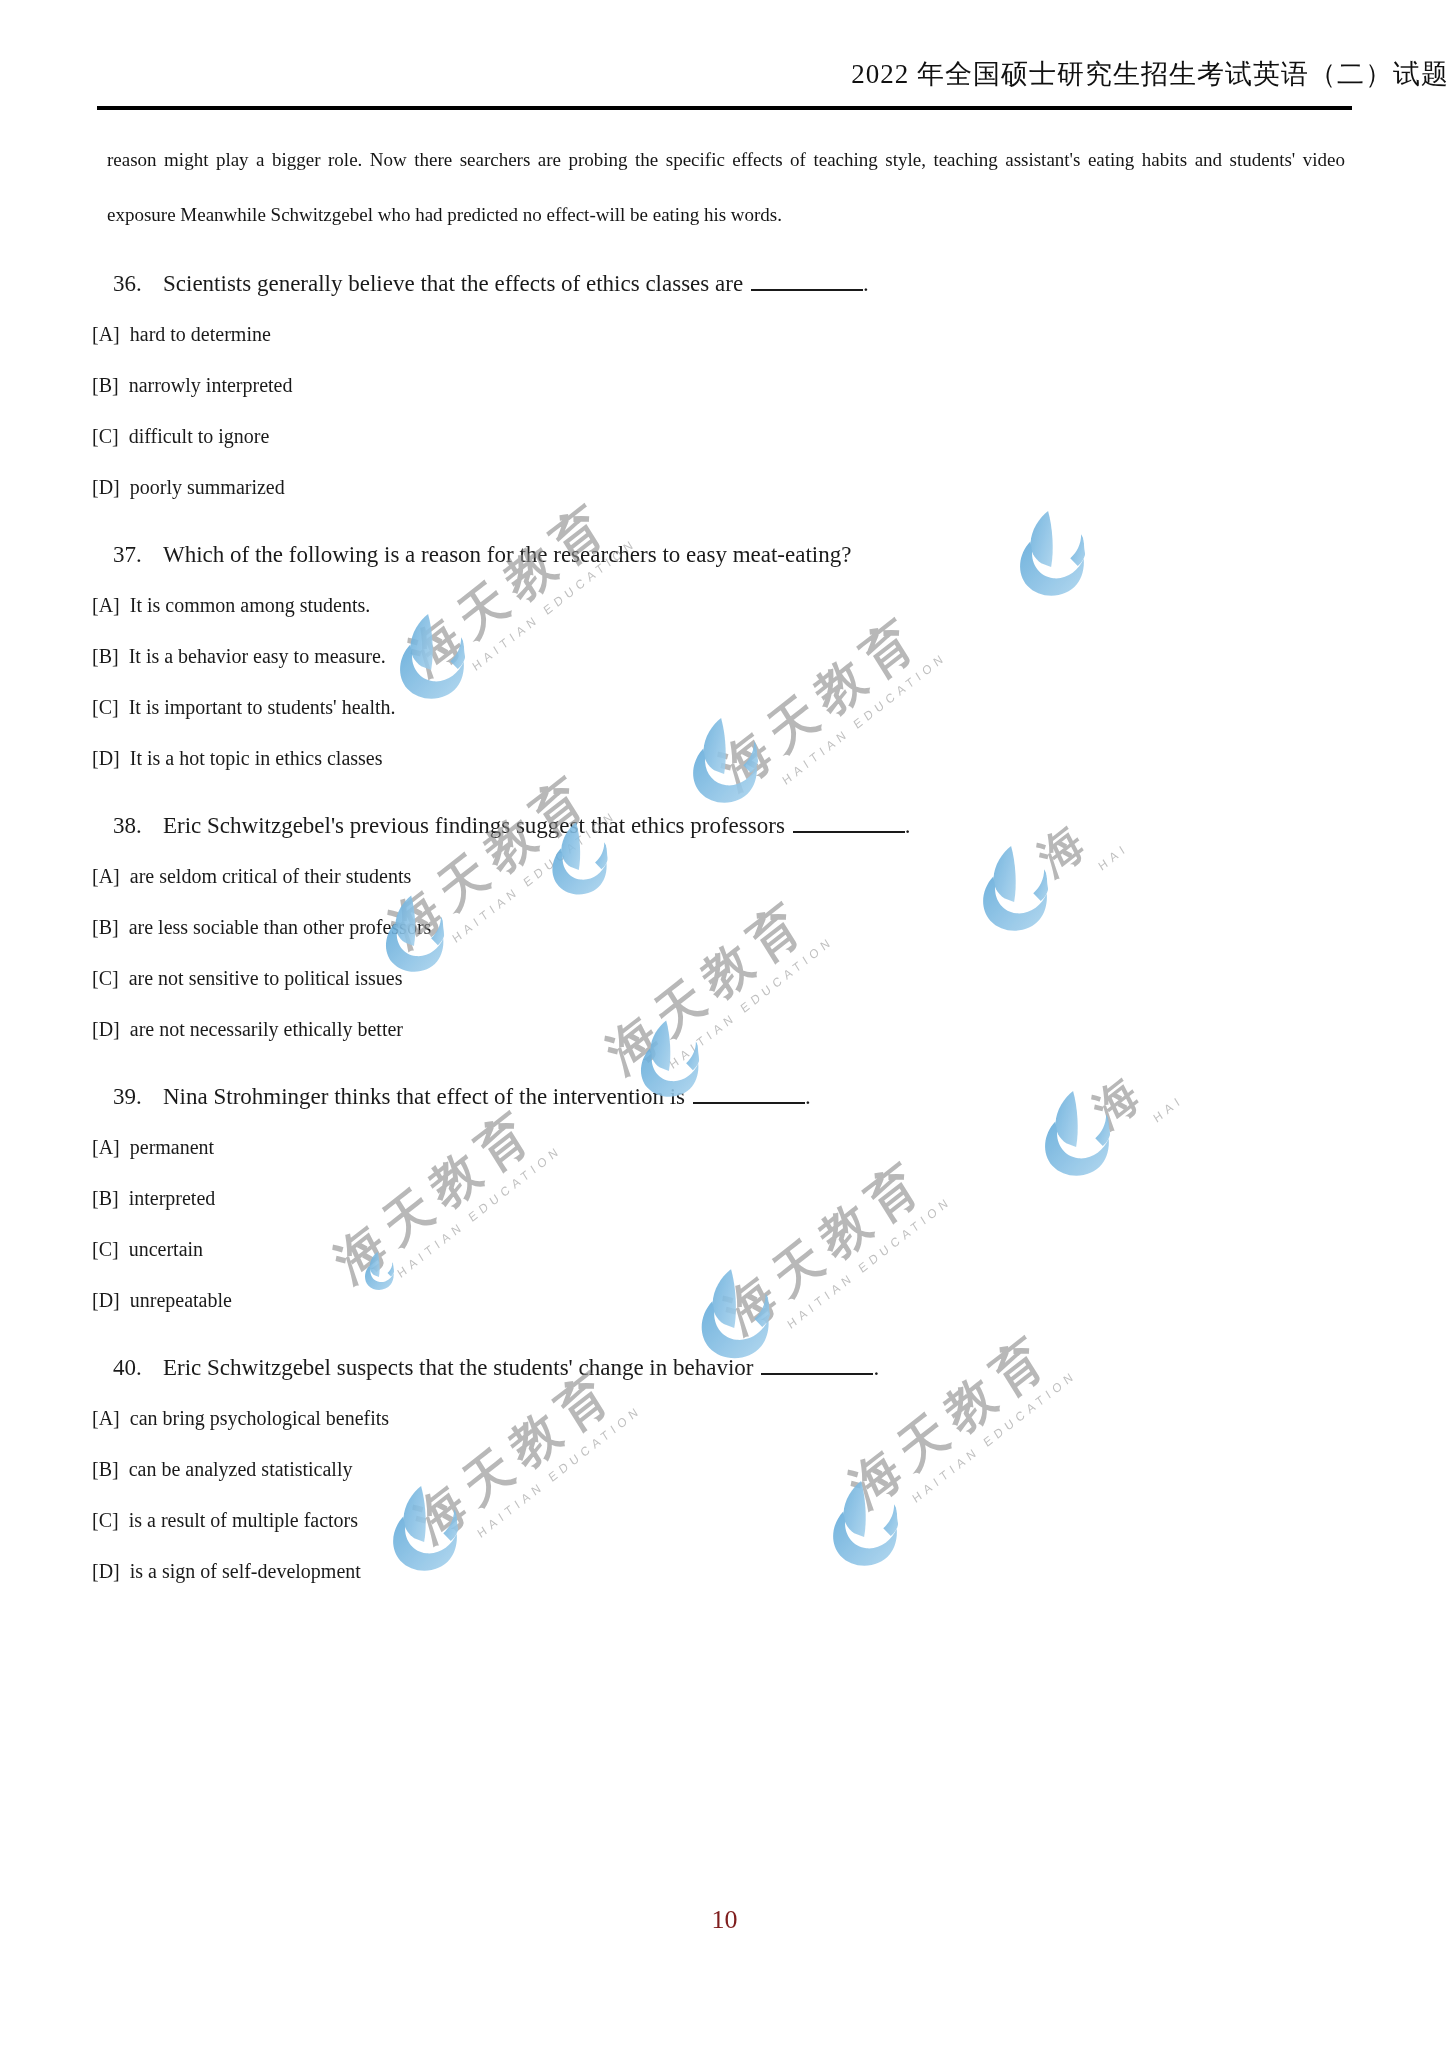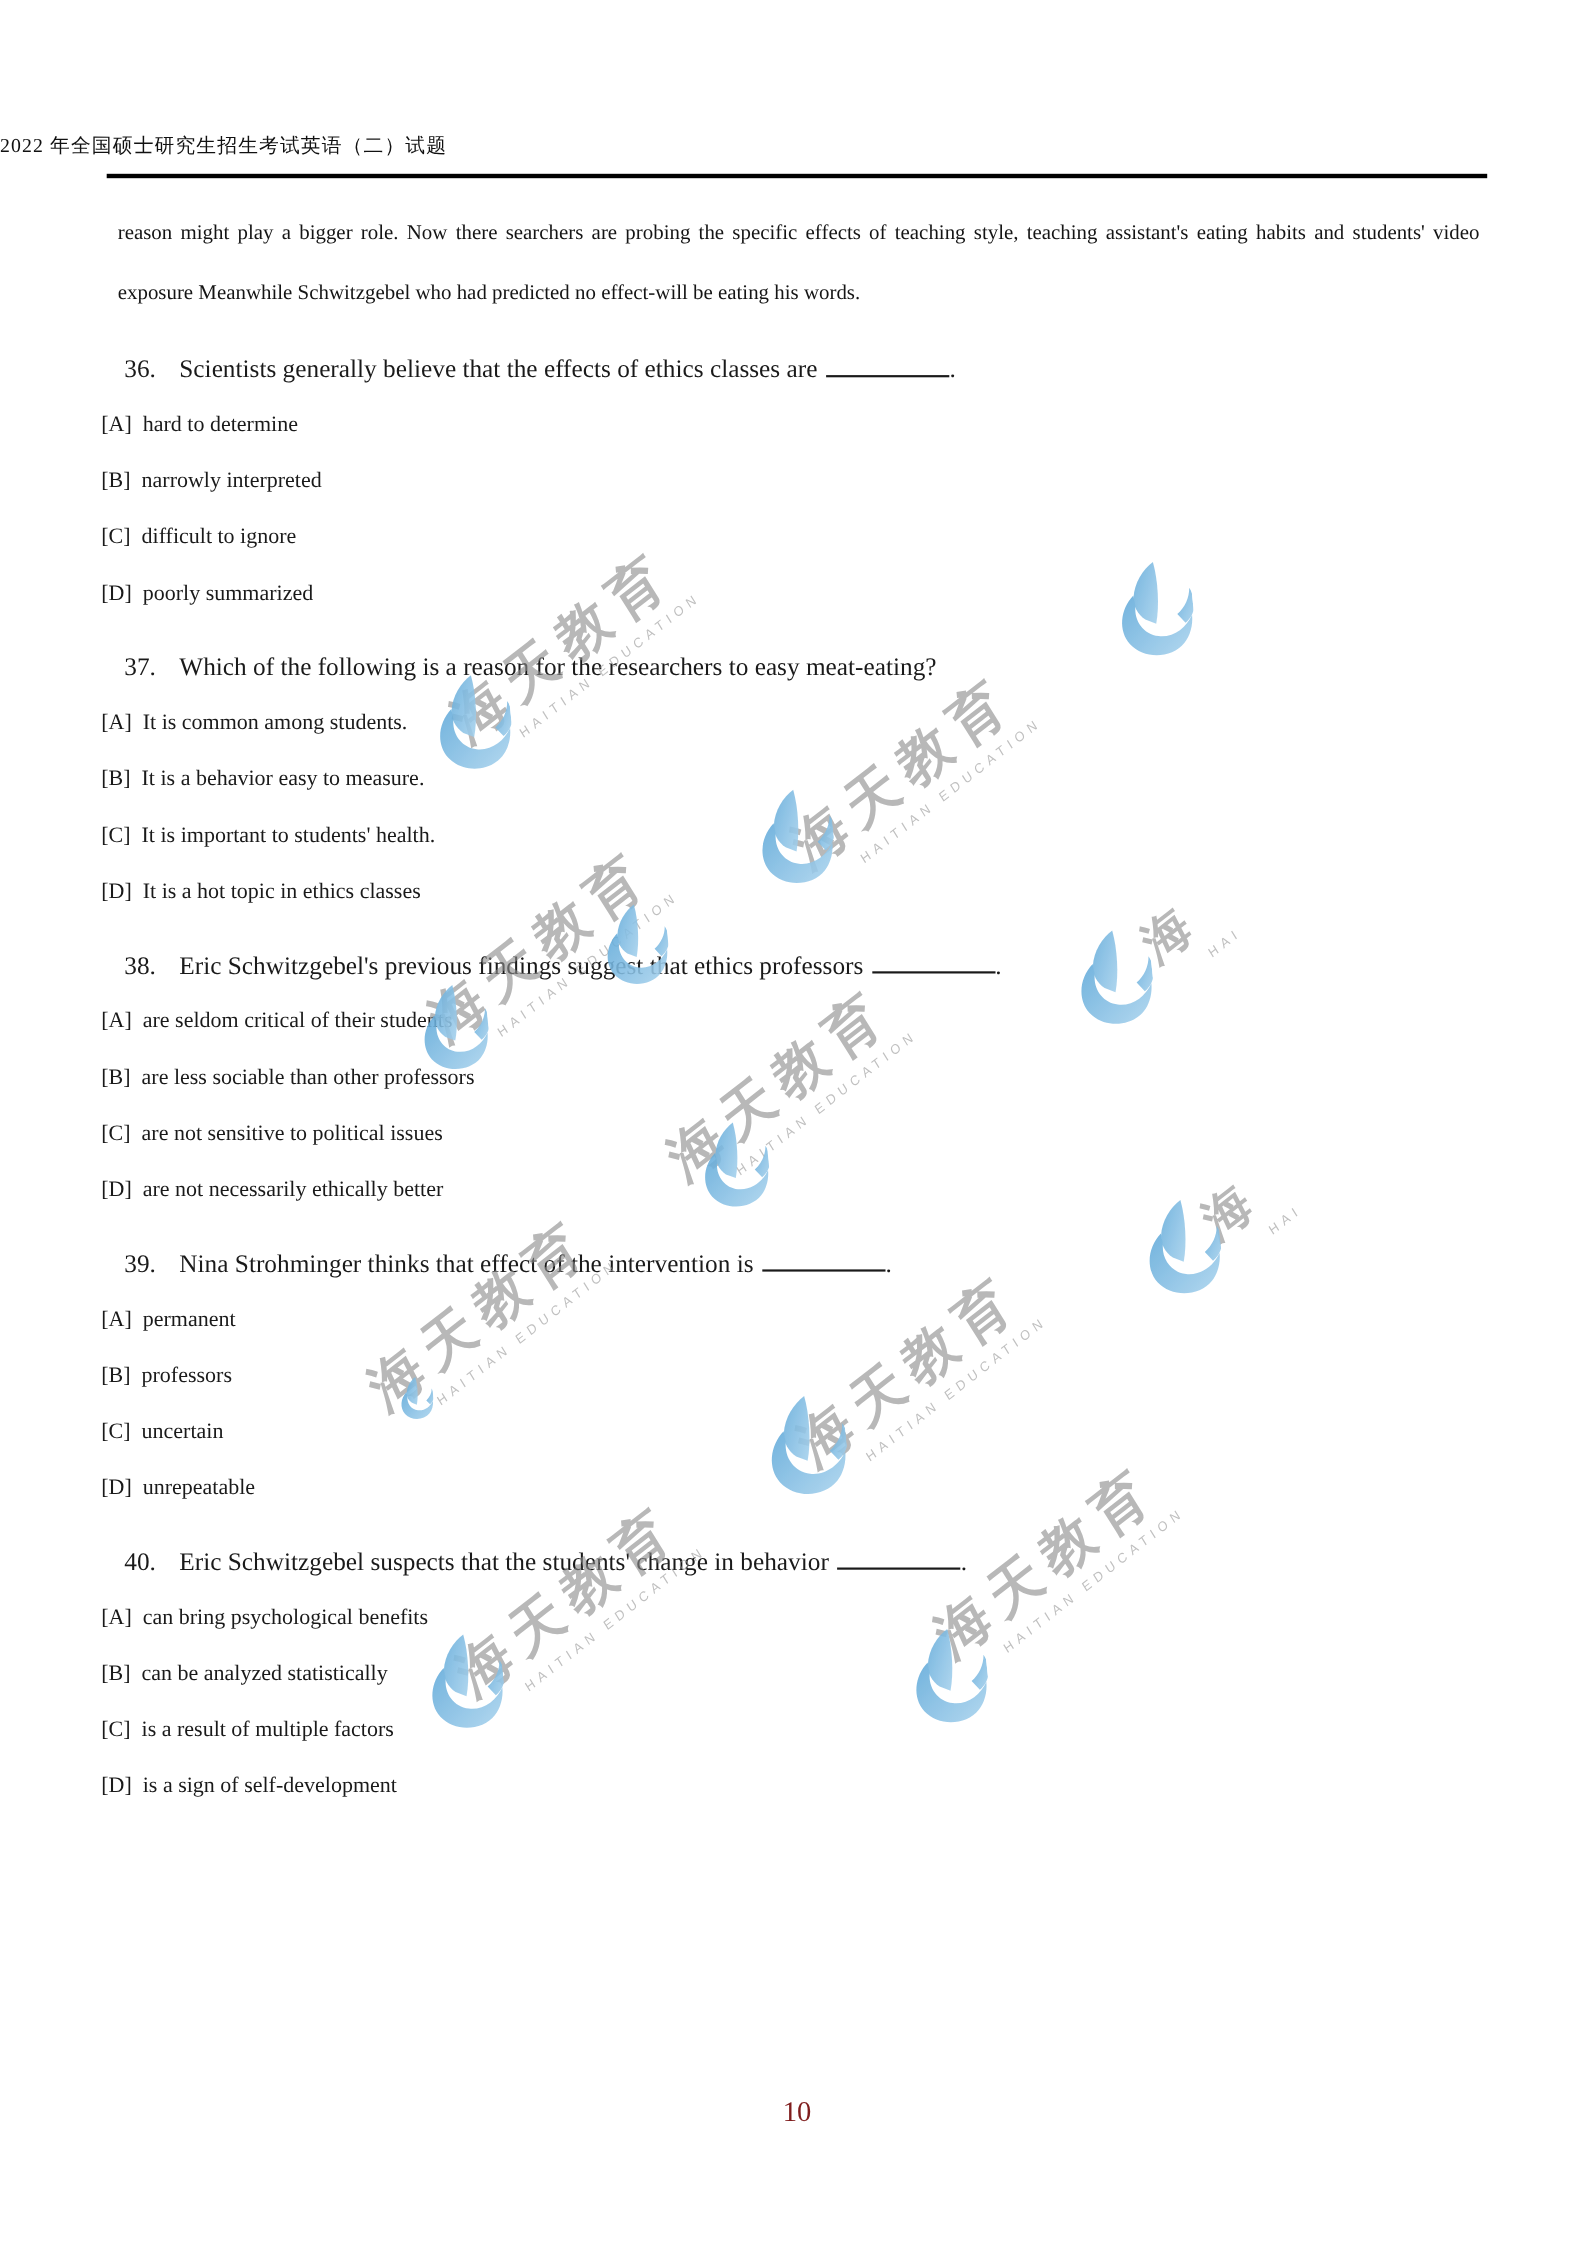--- a/index.html
+++ b/index.html
@@ -4,21 +4,21 @@
 <style>
   html,body{margin:0;padding:0;}
   body{
     width:1449px;height:2048px;position:relative;background:#ffffff;
     font-family:"Liberation Serif","DejaVu Serif",serif;color:#1a1a1a;
     overflow:hidden;
   }
   .content{position:absolute;inset:0;z-index:2;}
   
   .header-title{
-    margin-top:120px;text-align:left;font-size:18px;letter-spacing:1px;color:#111;
+    margin-top:56px;text-align:right;font-size:27px;letter-spacing:1px;color:#111;
   }
   .header-rule{
     height:4px;background:#000;width:1255px;margin:14px auto 0 auto;
   }
   
   .paragraph{
     width:1238px;margin:22px 0 0 107px;font-size:19px;line-height:55px;
     text-align:justify;color:#151515;
   }
   
@@ -99,21 +99,21 @@
       <div class="question">
         <div class="q-line"><span class="q-num">38.</span><span>Eric Schwitzgebel's previous findings suggest that ethics professors</span><span class="blank"></span><span>.</span></div>
         <div class="opt"><span class="opt-label">[A]</span><span>are seldom critical of their students</span></div>
         <div class="opt"><span class="opt-label">[B]</span><span>are less sociable than other professors</span></div>
         <div class="opt"><span class="opt-label">[C]</span><span>are not sensitive to political issues</span></div>
         <div class="opt"><span class="opt-label">[D]</span><span>are not necessarily ethically better</span></div>
       </div>
       <div class="question">
         <div class="q-line"><span class="q-num">39.</span><span>Nina Strohminger thinks that effect of the intervention is</span><span class="blank"></span><span>.</span></div>
         <div class="opt"><span class="opt-label">[A]</span><span>permanent</span></div>
-        <div class="opt"><span class="opt-label">[B]</span><span>professors</span></div>
+        <div class="opt"><span class="opt-label">[B]</span><span>interpreted</span></div>
         <div class="opt"><span class="opt-label">[C]</span><span>uncertain</span></div>
         <div class="opt"><span class="opt-label">[D]</span><span>unrepeatable</span></div>
       </div>
       <div class="question">
         <div class="q-line"><span class="q-num">40.</span><span>Eric Schwitzgebel suspects that the students' change in behavior</span><span class="blank"></span><span>.</span></div>
         <div class="opt"><span class="opt-label">[A]</span><span>can bring psychological benefits</span></div>
         <div class="opt"><span class="opt-label">[B]</span><span>can be analyzed statistically</span></div>
         <div class="opt"><span class="opt-label">[C]</span><span>is a result of multiple factors</span></div>
         <div class="opt"><span class="opt-label">[D]</span><span>is a sign of self-development</span></div>
       </div>

